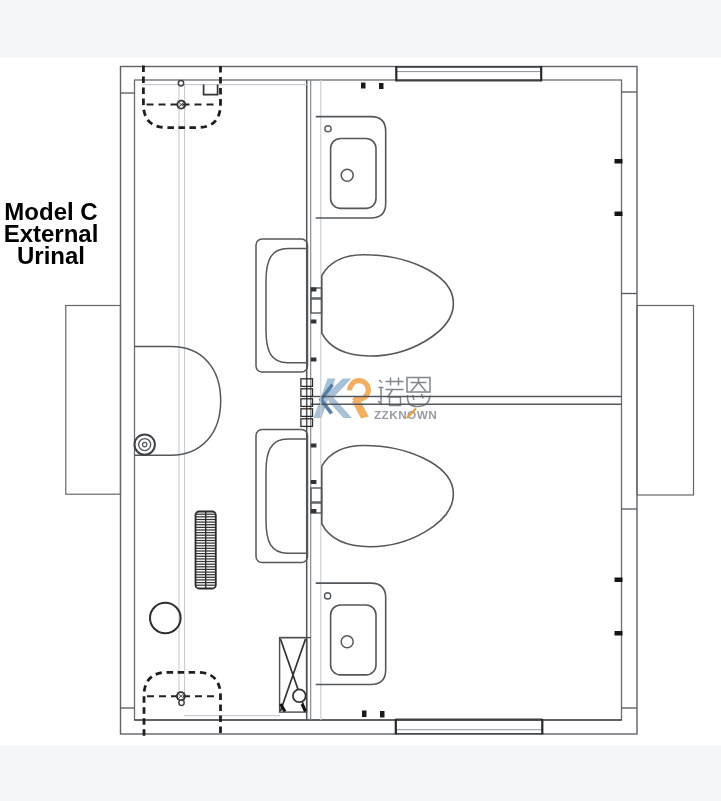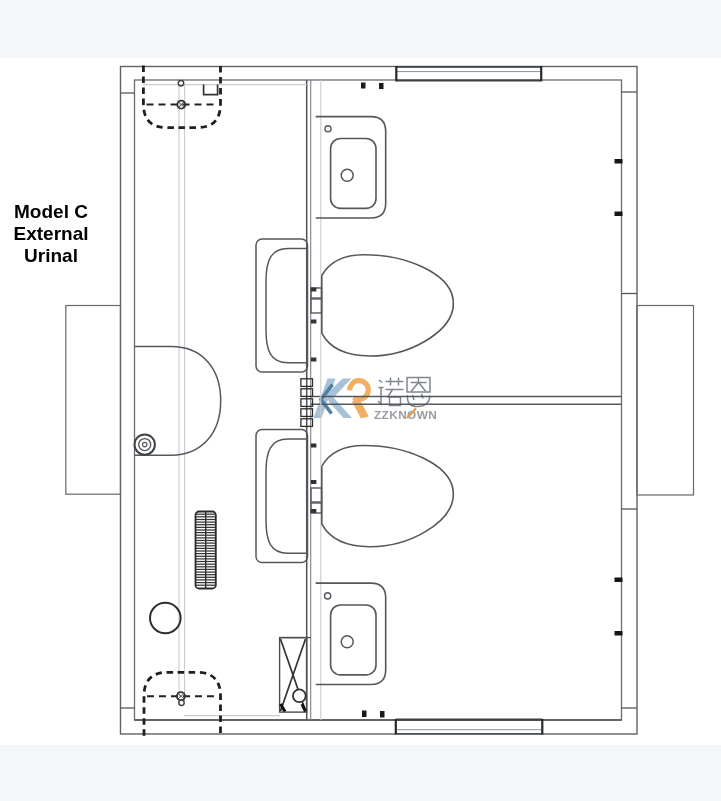--- a/index.html
+++ b/index.html
@@ -3,21 +3,21 @@
 <style>
 html,body{margin:0;padding:0;width:721px;height:801px;background:#ffffff;overflow:hidden;font-family:"Liberation Sans",sans-serif}
 .abs{position:absolute}
 </style></head>
 <body>
 
 <div class="abs" style="left:0;top:0;width:721px;height:58px;background:#f3f7fa"></div>
 
 <div class="abs" style="left:0;top:745px;width:721px;height:56px;background:#f3f7fa"></div>
 
-<div class="abs" style="left:0;top:200.5px;width:102px;text-align:center;font-size:19px;font-weight:bold;line-height:22px;color:#000">Model C<br>External<br>Urinal</div>
+<div class="abs" style="left:0;top:200.5px;width:102px;text-align:center;font-size:24px;font-weight:bold;line-height:22px;color:#000">Model C<br>External<br>Urinal</div>
 <svg class="abs" style="left:0;top:0" width="721" height="801" viewBox="0 0 721 801">
 
 <g>
 <polygon points="327.5,378.5 335.5,378.5 321.5,418 313.5,418" fill="#a9c1d6"></polygon>
 <polygon points="351.5,378.5 342.5,378.5 326,395 329,402 343.5,418 352,418 333.5,397.5" fill="#a9c1d6"></polygon>
 <polyline points="332.5,384.5 321,399.5 331.5,413.5" fill="none" stroke="#547fa6" stroke-width="3.6"></polyline>
 </g>
 
 <g>
 <circle cx="359" cy="390" r="9.3" fill="none" stroke="#f2ae62" stroke-width="5.2" stroke-dasharray="49.5 9" transform="rotate(178 359 390)"></circle>

